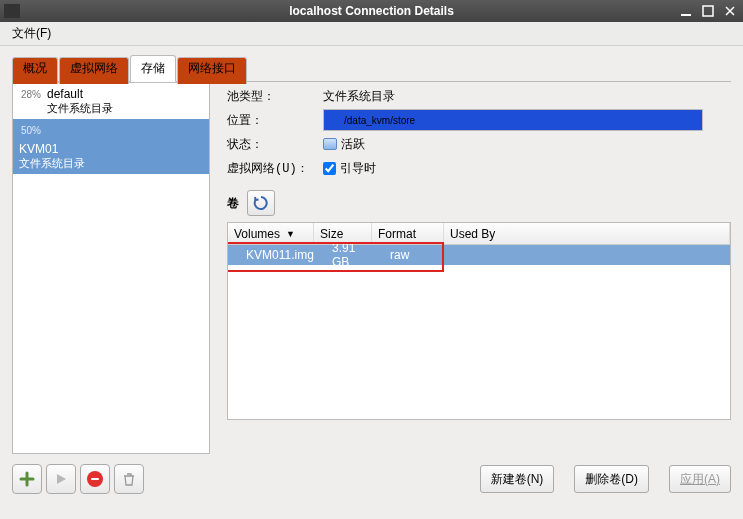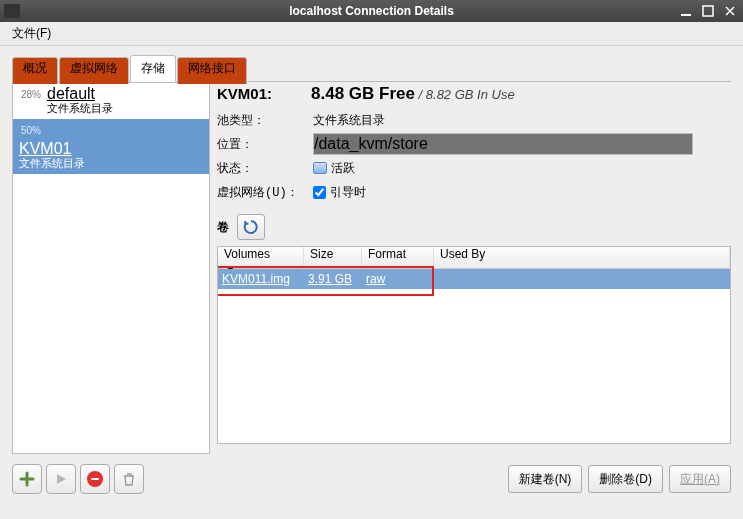--- a/index.html
+++ b/index.html
@@ -13,59 +13,59 @@
   .menubar { height:24px; background:#ececea; border-bottom:1px solid #d0d0d0; display:flex; align-items:center; padding:0 6px; }
   .menuitem { padding:2px 6px; cursor:pointer; }
   
   .content { padding:8px 12px 6px 12px; }
   
   .tabs { display:flex; border-bottom:1px solid #bbb; margin-bottom:0; }
   .tab { padding:4px 10px; background:#c2410c; border:1px solid #bbb; border-bottom:none; margin-right:1px; cursor:pointer; border-radius:3px 3px 0 0; position:relative; top:1px; }
   .tab.active { background:#fff; border-bottom:1px solid #fff; z-index:2; color:#000; }
   .tab:not(.active){ top:3px; padding:2px 10px; }
   
-  .mainrow { display:flex; gap:7px; }
+  .mainrow { display:flex; gap:17px; }
   
   .sidebar { width:198px; height:372px; background:#fff; border:1px solid #bbb; margin-top:0; }
   .pool-item { display:flex; align-items:flex-start; padding:4px 6px; gap:6px; cursor:pointer; }
   .pool-item.selected { background:#6899d0; color:#fff;flex-direction:column; }
   .pool-pct { font-size:10px; color:#777; width:22px; text-align:right; padding-top:2px;}
   .pool-item.selected .pool-pct{ color:#e0ecf8; }
-  .pool-name { font-size:16px; line-height:14px;text-decoration:underline; }
+  .pool-name { font-size:12px; line-height:14px; }
   .pool-sub { font-size:11px; line-height:14px; }
   
   .details { flex:1; padding-top:2px; }
   .hdr { display:flex; align-items:baseline; gap:14px; margin-bottom:4px;}
   .poolname-big { font-weight:bold; font-size:15px; width:80px;}
   .freeval { font-size:17px; font-weight:600;}
   .inuse { font-size:13px; font-style:italic; color:#444;}
   
   .proprow { display:flex; align-items:center; height:24px; }
   .proplabel { width:96px;font-family:Liberation Mono, monospace; }
-  .locinput { width:380px; height:22px; border:1px solid #bbb; padding:1px 0; background:#737373; font-size:16px;}
+  .locinput { width:380px; height:22px; border:1px solid #bbb; padding:1px 20px; background:#1d4ed8; font-size:10px;}
   .statusval { display:flex; align-items:center; gap:4px;}
   .screen-ico { width:14px; height:12px; border:1px solid #5c88c8; background:linear-gradient(#cfe3ff,#8cb5e8); border-radius:2px; display:inline-block;}
   .chk { margin-right:4px; }
   
   .volhdr { display:flex; align-items:center; gap:8px; margin:10px 0 6px 0;}
   .refresh-btn { width:28px; height:26px; border:1px solid #aaa; border-radius:3px; background:linear-gradient(#fdfdfd,#e6e6e6); display:flex; align-items:center; justify-content:center; cursor:pointer;}
   
   .vol-table { border:1px solid #bbb; background:#fff; height:198px; overflow:hidden; }
   .vol-head { display:flex; background:linear-gradient(#fdfdfd,#ececec); border-bottom:1px solid #ccc; height:22px; align-items:center;}
-  .vh-cell { padding:0 6px; border-right:1px solid #ddd; height:100%; display:flex; gap:4px;flex-direction:column;}
+  .vh-cell { padding:0 6px; border-right:1px solid #ddd; height:100%; display:flex; align-items:center; gap:4px;}
   .c-vol{width:86px;} .c-size{width:58px;} .c-fmt{width:72px;} .c-used{flex:1;}
   .vol-row { display:flex; height:20px; align-items:center; background:#7ca6d6; color:#fff; }
-  .vr-cell { padding:0 4px;text-decoration:underline; }
+  .vr-cell { padding:0 18px; }
   .red-rect { position:relative; }
   .red-rect::after{ content:""; position:absolute; left:-4px; top:-3px; width:216px; height:26px; border:2px solid #d22; pointer-events:none;}
   
   .bottombar { display:flex; align-items:center; padding:4px 12px 8px 12px; justify-content:space-between;}
   .btn-icon { width:30px; height:30px; border:1px solid #aaa; border-radius:4px; background:linear-gradient(#fdfdfd,#e8e8e8); display:flex; align-items:center; justify-content:center; cursor:pointer; margin-right:4px;}
   .btn-group-left{ display:flex; }
-  .btn-group-right{ display:flex; gap:6px;}
+  .btn-group-right{ display:flex; gap:20px;}
   .txtbtn { height:28px; padding:0 10px; border:1px solid #aaa; border-radius:3px; background:linear-gradient(#fdfdfd,#e8e8e8); cursor:pointer;}
   .txtbtn.disabled { color:#999;text-decoration:underline; }
   .chev-down{ font-size:9px; margin-left:2px;}
   svg{display:block;}
 </style>
 </head>
 <body>
 
 <div class="titlebar">
   <span class="topleft-ico"></span>
@@ -115,26 +115,20 @@
       <div class="pool-item selected">
         <span class="pool-pct">50%</span>
         <div>
           <div class="pool-name">KVM01</div>
           <div class="pool-sub">文件系统目录</div>
         </div>
       </div>
     </div>
 
     <div class="details">
-      <div class="hdr">
-        <span class="poolname-big">KVM01:</span>
-        <span>
-          <span class="freeval">8.48 GB Free</span><span class="inuse"> / </span><span class="inuse">8.82 GB In Use</span>
-        </span>
-      </div>
       <div class="proprow">
         <span class="proplabel">池类型：</span>
         <span>文件系统目录</span>
       </div>
       <div class="proprow">
         <span class="proplabel">位置：</span>
         <input class="locinput" readonly="" value="/data_kvm/store" style="">
       </div>
       <div class="proprow">
         <span class="proplabel">状态：</span>

